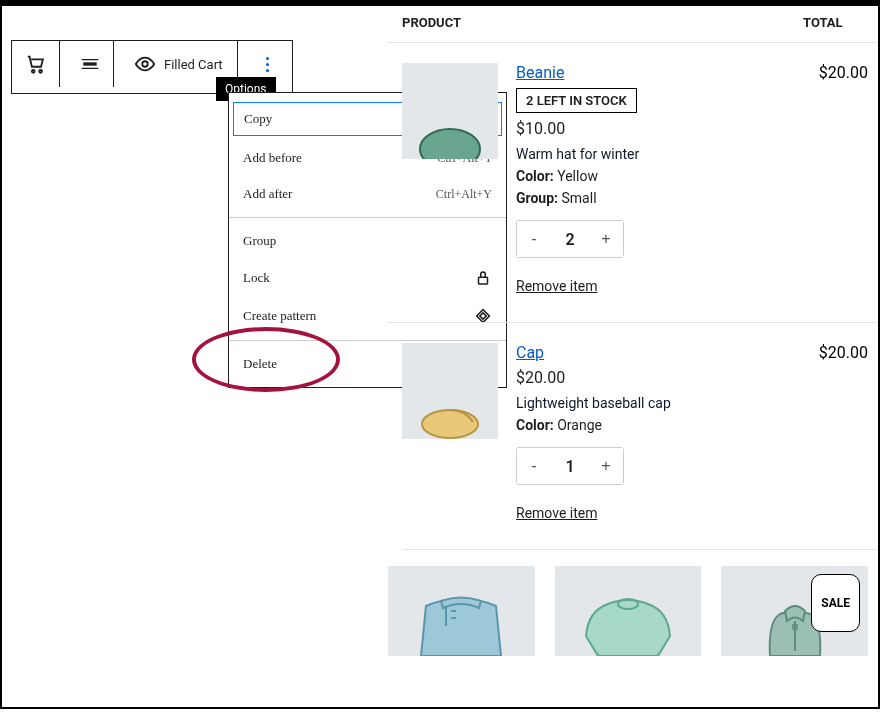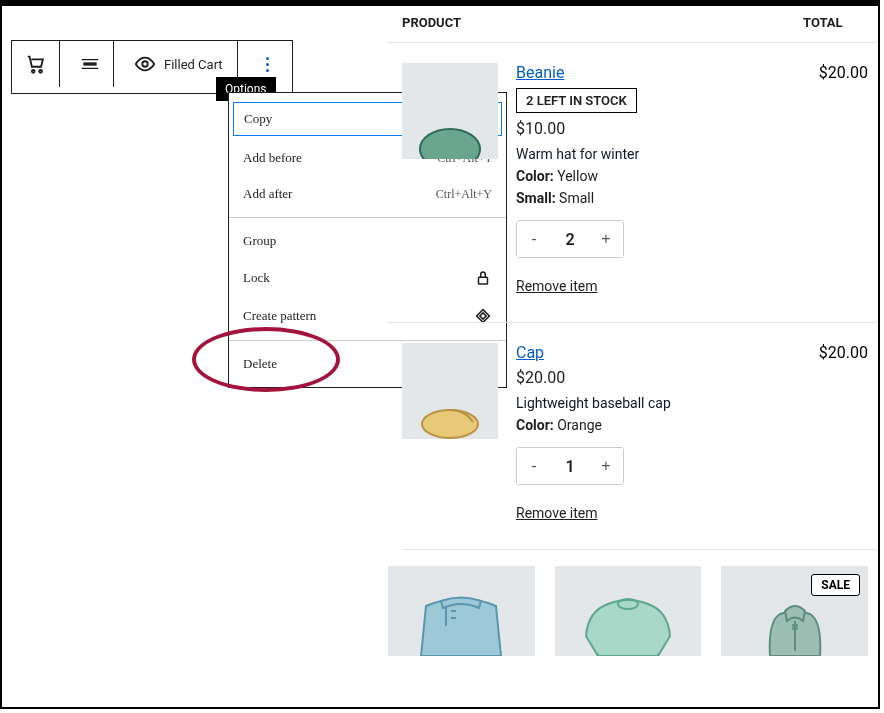--- a/index.html
+++ b/index.html
@@ -49,21 +49,21 @@
   .qty button { width: 34px; height: 36px; background: #fff; border: none; font-size: 16px; color:#555;}
   .qty .val { width: 38px; height: 36px; display: flex; align-items: center; justify-content: center; font-size: 16px; font-weight: 600; }
   .remove { text-decoration: underline; font-size: 14px; margin-top: 14px; }
   .rtotal { width: 75px; font-size: 16px; text-align: right; padding-right: 10px;}
 
   
   .interested { position: absolute; top: 564px; left: 386px; right: 10px; }
   .interested h2 { font-size: 30px; font-weight: 800; margin-bottom: 24px; }
   .prod-grid { display: flex; gap: 20px; }
   .pcard { width: 150px; height: 90px; background: #e3e7ea; position: relative; overflow:hidden; display:flex; align-items:flex-end; justify-content:center;}
-  .sale { position: absolute; top: 8px; right: 8px; background: #fff; border: 1.5px solid #000; padding: 3px 9px; font-size: 12px; font-weight: 700; border-radius: 3px; }
+  .sale { position: absolute; top: 8px; right: 8px; background: #fff; border: 1.5px solid #000; padding: 21px 9px; font-size: 12px; font-weight: 700; border-radius: 10px; }
 
   
   .divider { border-top: 1px solid #e5e5e5; margin-left:14px;}
 </style>
 </head>
 <body>
 
 <div class="frame">
   <div class="topbar"></div>
 
@@ -154,21 +154,21 @@
         <svg width="70" height="40" viewBox="0 0 70 40">
             <ellipse cx="35" cy="30" rx="30" ry="20" fill="#6aa58f" stroke="#2f6b57" stroke-width="2"></ellipse>
           </svg>
       </div>
       <div class="pinfo">
         <a class="pname">Beanie</a>
         <span class="stock-badge">2 LEFT IN STOCK</span>
         <span class="price">$10.00</span>
         <span class="desc">Warm hat for winter</span>
         <span class="meta"><b>Color:</b> <span>Yellow</span></span>
-        <span class="meta"><b>Small:</b> <span>Small</span></span>
+        <span class="meta"><b>Group:</b> <span>Small</span></span>
         <div class="qty">
           <button>-</button>
           <div class="val">2</div>
           <button>+</button>
         </div>
         <span class="remove">Remove item</span>
       </div>
       <div class="rtotal">$20.00</div>
     </div>
 

